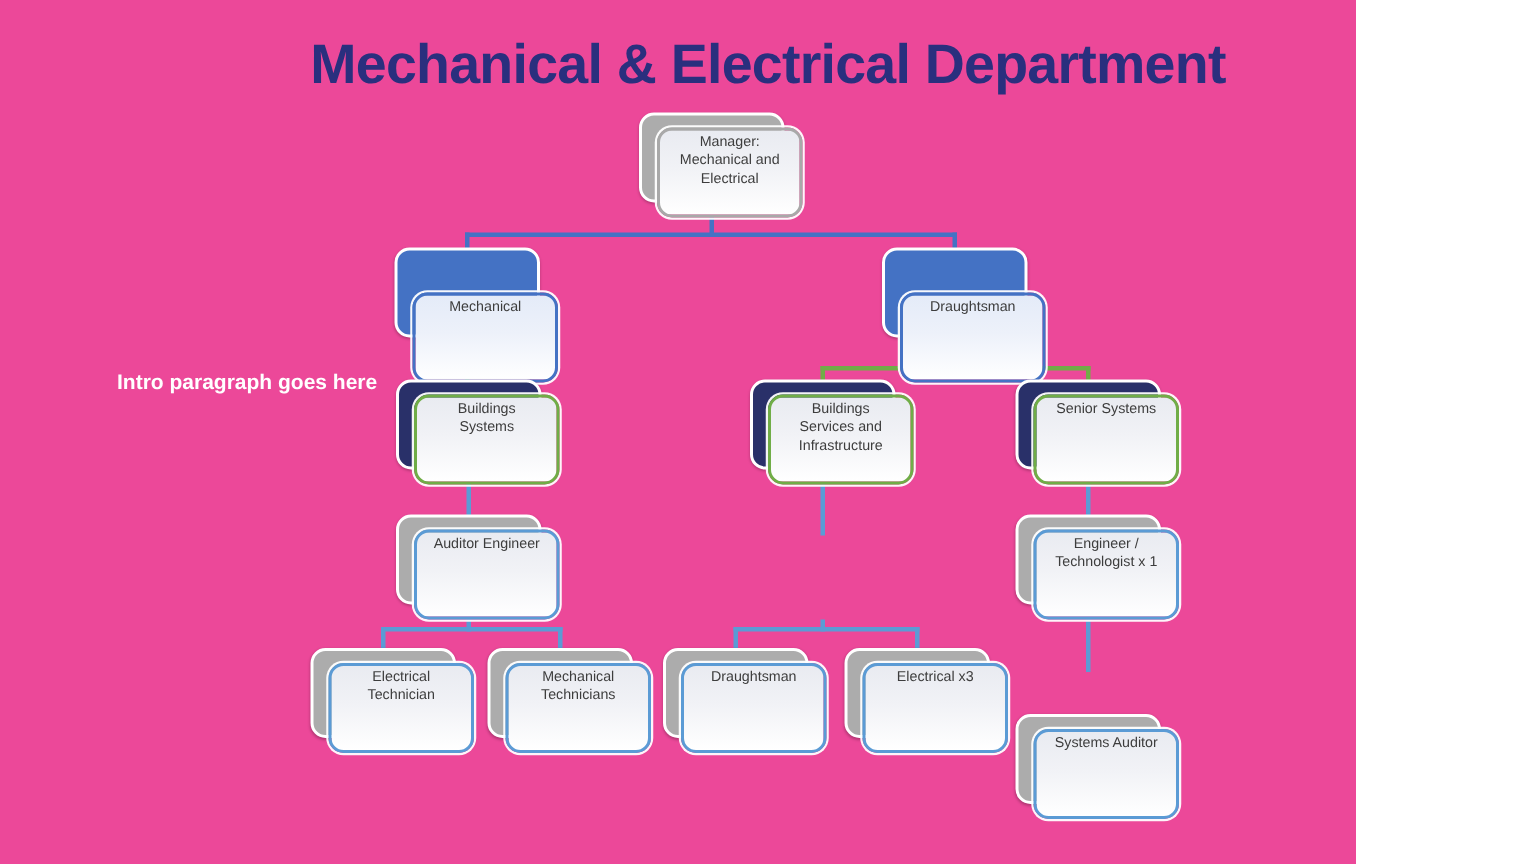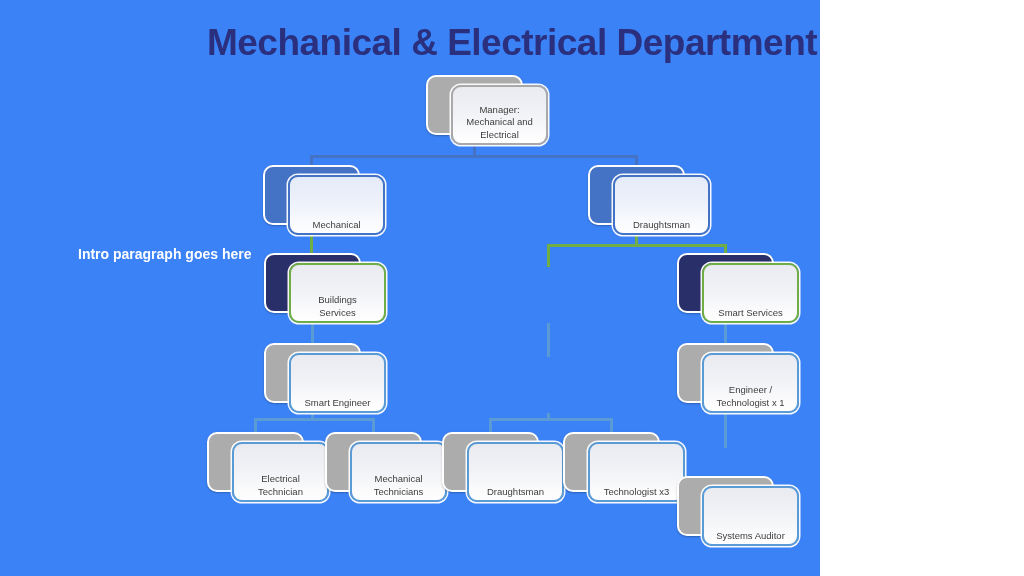--- a/index.html
+++ b/index.html
@@ -1,19 +1,19 @@
 <!DOCTYPE html>
 <html><head>
 <meta charset="utf-8">
 <style>
   html,body{margin:0;padding:0;}
   body{font-family:"Liberation Sans", sans-serif;}
   .canvas{
-    position:relative;width:820px;height:576px;overflow:hidden;
-    background:#3b82f6;
+    position:relative;width:904px;height:576px;overflow:hidden;
+    background:#ec4899;
   }
   .title{
     position:absolute;top:22px;left:0;width:1024px;text-align:center;
     font-size:37px;font-weight:700;letter-spacing:-0.5px;color:#2A2F7E;
   }
   .intro{
     position:absolute;left:78px;top:246px;
     font-size:14px;font-weight:700;color:#ffffff;
   }
   
@@ -22,33 +22,33 @@
   .c-green{background:#70AD47;}
   .c-lblue{background:#5B9BD5;}
   
   .node{position:absolute;width:109px;height:70px;z-index:2;cursor:default;}
   .back{
     position:absolute;left:0;top:0;width:97px;height:60px;
     border:2px solid #ffffff;border-radius:10px;box-sizing:border-box;
     box-shadow:0 1px 2px rgba(0,0,0,0.25);
   }
   .front{
-    position:absolute;left:25px;top:10px;width:97px;height:60px;
+    position:absolute;left:12px;top:10px;width:97px;height:60px;
     border-radius:10px;box-sizing:border-box;
-    display:flex;align-items:flex-end;justify-content:center;text-align:center;
+    display:flex;align-items:flex-start;justify-content:center;text-align:center;
     font-size:9.5px;line-height:1.3;color:#3D3D3D;
     background:linear-gradient(180deg,#e9ebf1 0%,#f1f2f6 45%,#ffffff 100%);
     box-shadow:0 0 0 1.5px rgba(255,255,255,0.95);
     padding:2px 5px;
   }
   .sh-gray .back{background:#ACACAC;}
   .sh-blue .back{background:#4472C4;}
   .sh-navy .back{background:#293069;}
   .bd-gray  .front{border:2.5px solid #A9A9A9;}
-  .bd-blue  .front{border:2.5px solid #4472C4;background:linear-gradient(180deg,#e4ebf8 0%,#edf1fa 45%,#ffffff 100%);}
+  .bd-blue  .front{border:2.5px solid #4472C4;background:linear-gradient(180deg,#e4ebf8 0%,#edf1fa 45%,#ffffff 100%);margin-top:20px;}
   .bd-green .front{border:2.5px solid #70AD47;}
   .bd-lblue .front{border:2.5px solid #5B9BD5;}
   .lbl{display:inline-block;}
   .w58{max-width:58px;}
   .w66{max-width:66px;}
 </style>
 </head>
 <body>
 
 <div class="canvas">
@@ -97,36 +97,42 @@
   <div class="node sh-blue bd-blue" style="left:588px;top:165px;">
     <div class="back"></div>
     <div class="front">
         <span class="lbl">Draughtsman</span>
       </div>
   </div>
 
   <div class="node sh-navy bd-green" style="left:264px;top:253px;">
     <div class="back"></div>
     <div class="front">
-        <span class="lbl w58">Buildings Services</span>
+        <span class="lbl w58">Buildings Systems</span>
       </div>
   </div>
 
+  <div class="node sh-navy bd-green" style="left:500px;top:253px;">
+    <div class="back"></div>
+    <div class="front">
+        <span class="lbl w66">Buildings Services and Infrastructure</span>
+      </div>
+  </div>
 
   <div class="node sh-navy bd-green" style="left:677px;top:253px;">
     <div class="back"></div>
     <div class="front">
-        <span class="lbl">Smart Services</span>
+        <span class="lbl">Senior Systems</span>
       </div>
   </div>
 
   <div class="node sh-gray bd-lblue" style="left:264px;top:343px;">
     <div class="back"></div>
     <div class="front">
-        <span class="lbl">Smart Engineer</span>
+        <span class="lbl">Auditor Engineer</span>
       </div>
   </div>
 
 
   <div class="node sh-gray bd-lblue" style="left:677px;top:343px;">
     <div class="back"></div>
     <div class="front">
         <span class="lbl">Engineer / Technologist x 1</span>
       </div>
   </div>
@@ -148,21 +154,21 @@
   <div class="node sh-gray bd-lblue" style="left:442px;top:432px;padding-left:12px;">
     <div class="back"></div>
     <div class="front">
         <span class="lbl">Draughtsman</span>
       </div>
   </div>
 
   <div class="node sh-gray bd-lblue" style="left:563px;top:432px;">
     <div class="back"></div>
     <div class="front">
-        <span class="lbl">Technologist x3</span>
+        <span class="lbl">Electrical x3</span>
       </div>
   </div>
 
   <div class="node sh-gray bd-lblue" style="left:677px;top:432px;margin-top:44px;">
     <div class="back"></div>
     <div class="front">
         <span class="lbl">Systems Auditor</span>
       </div>
   </div>
 

